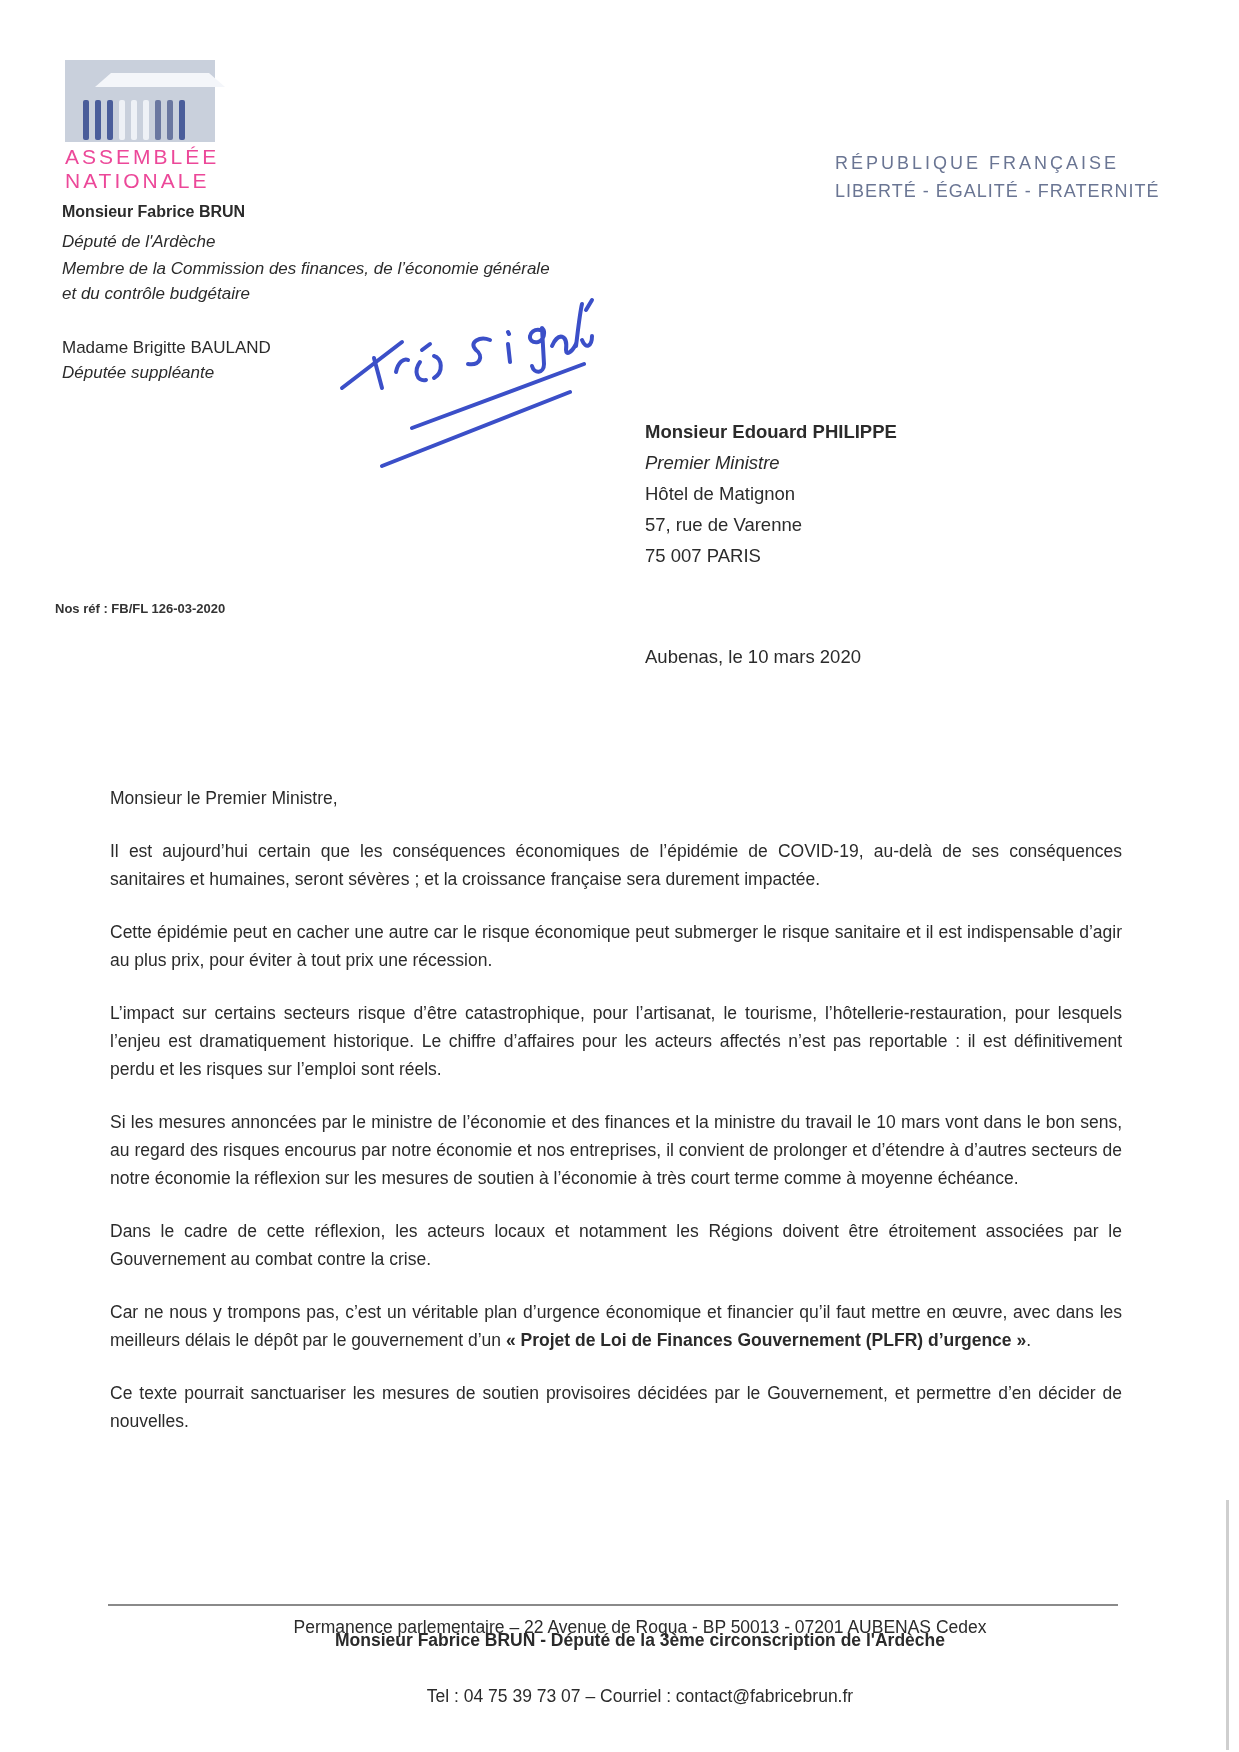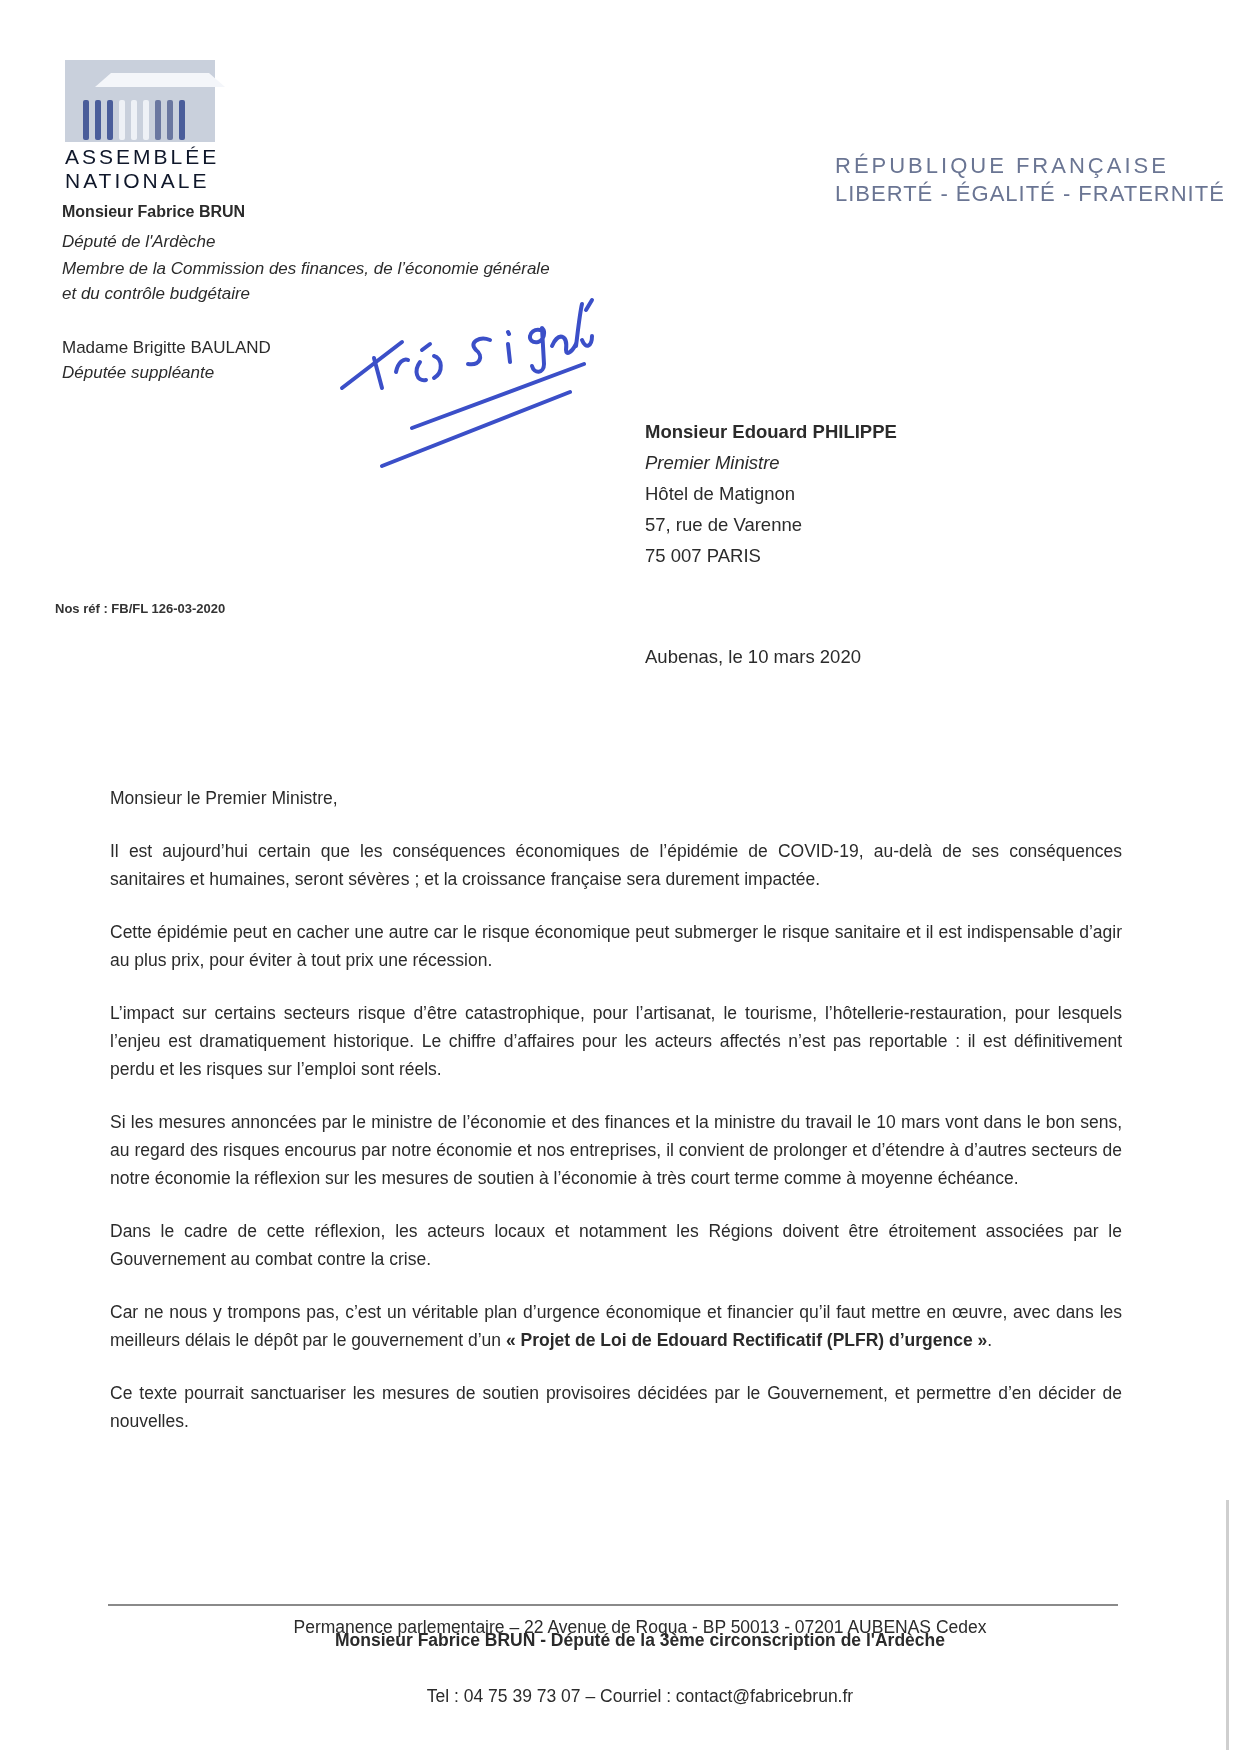--- a/index.html
+++ b/index.html
@@ -5,24 +5,24 @@
   html, body { margin: 0; padding: 0; background: #ffffff; }
   body { width: 1239px; height: 1752px; position: relative; overflow: hidden;
          font-family: "Liberation Sans", "DejaVu Sans", sans-serif; color: #2b2b2b; }
   .abs { position: absolute; }
   .logo-box { left: 65px; top: 60px; width: 150px; height: 82px; background: #c9d0dc; }
   .logo-roof { left: 30px; top: 13px; width: 98px; height: 0;
                border-left: 16px solid transparent; border-right: 16px solid transparent;
                border-bottom: 14px solid #f4f6fa; position: absolute; }
   .logo-cols { position: absolute; left: 18px; top: 40px; display: flex; gap: 6px; }
   .logo-cols span { display: block; width: 6px; height: 40px; border-radius: 2px; }
-  .logo-text { left: 65px; font-size: 21px; letter-spacing: 3px; color: #0f172a; line-height: 24px; }
+  .logo-text { left: 65px; font-size: 21px; letter-spacing: 3px; color: #ec4899; line-height: 24px; }
   .sender-name { left: 62px; top: 203px; font-weight: bold; font-size: 16px; }
   .italic { font-style: italic; font-size: 17px; }
-  .rf { left: 835px; color: #6a7593; font-size: 22px; letter-spacing: 1px; }
+  .rf { left: 835px; color: #6a7593; font-size: 18px; letter-spacing: 1px; }
   .rf1 { top: 153px; letter-spacing: 3px; }
   .rf2 { top: 181px; }
   .recip { left: 645px; font-size: 18.5px; line-height: 31px; }
   .body-text { left: 110px; width: 1012px; font-size: 17.5px; line-height: 28px; text-align: justify; }
   .para { margin: 12px 0 25px 0; }
   .footer-line { left: 108px; top: 1604px; width: 1010px; height: 2px; background: #8a8a8a; }
   .footer { left: 100px; width: 1080px; text-align: center; font-size: 17.5px; line-height: 28px; }
   .edge-line { left: 1226px; top: 1500px; width: 3px; height: 250px; background: #cfcfcf; }
 </style>
 </head>
@@ -86,21 +86,21 @@
 
 <div class="abs" style="left:645px; top:646px; font-size:18.5px;">Aubenas, le 10 mars 2020</div>
 
 <div class="abs body-text" style="top:772px;">
   <p class="para">Monsieur le Premier Ministre,</p>
   <p class="para">Il est aujourd’hui certain que les conséquences économiques de l’épidémie de COVID-19, au-delà de ses conséquences sanitaires et humaines, seront sévères ; et la croissance française sera durement impactée.</p>
   <p class="para">Cette épidémie peut en cacher une autre car le risque économique peut submerger le risque sanitaire et il est indispensable d’agir au plus prix, pour éviter à tout prix une récession.</p>
   <p class="para">L’impact sur certains secteurs risque d’être catastrophique, pour l’artisanat, le tourisme, l’hôtellerie-restauration, pour lesquels l’enjeu est dramatiquement historique. Le chiffre d’affaires pour les acteurs affectés n’est pas reportable : il est définitivement perdu et les risques sur l’emploi sont réels.</p>
   <p class="para">Si les mesures annoncées par le ministre de l’économie et des finances et la ministre du travail le 10 mars vont dans le bon sens, au regard des risques encourus par notre économie et nos entreprises, il convient de prolonger et d’étendre à d’autres secteurs de notre économie la réflexion sur les mesures de soutien à l’économie à très court terme comme à moyenne échéance.</p>
   <p class="para">Dans le cadre de cette réflexion, les acteurs locaux et notamment les Régions doivent être étroitement associées par le Gouvernement au combat contre la crise.</p>
-  <p class="para"><span>Car ne nous y trompons pas, c’est un véritable plan d’urgence économique et financier qu’il faut mettre en œuvre, avec dans les meilleurs délais le dépôt par le gouvernement d’un </span><strong>« Projet de Loi de Edouard Rectificatif (PLFR) d’urgence »</strong><span>.</span></p>
+  <p class="para"><span>Car ne nous y trompons pas, c’est un véritable plan d’urgence économique et financier qu’il faut mettre en œuvre, avec dans les meilleurs délais le dépôt par le gouvernement d’un </span><strong>« Projet de Loi de Finances Gouvernement (PLFR) d’urgence »</strong><span>.</span></p>
   <p class="para">Ce texte pourrait sanctuariser les mesures de soutien provisoires décidées par le Gouvernement, et permettre d’en décider de nouvelles.</p>
 </div>
 
 <div class="abs footer-line"></div>
 <div class="abs footer" style="top:1626px; font-weight:bold;">Monsieur Fabrice BRUN - Député de la 3ème circonscription de l'Ardèche</div>
 <div class="abs footer" style="top:1613px;">Permanence parlementaire – 22 Avenue de Roqua - BP 50013 - 07201 AUBENAS Cedex</div>
 <div class="abs footer" style="top:1682px;">Tel : 04 75 39 73 07 – Courriel : contact@fabricebrun.fr</div>
 
 <div class="abs edge-line"></div>
 

